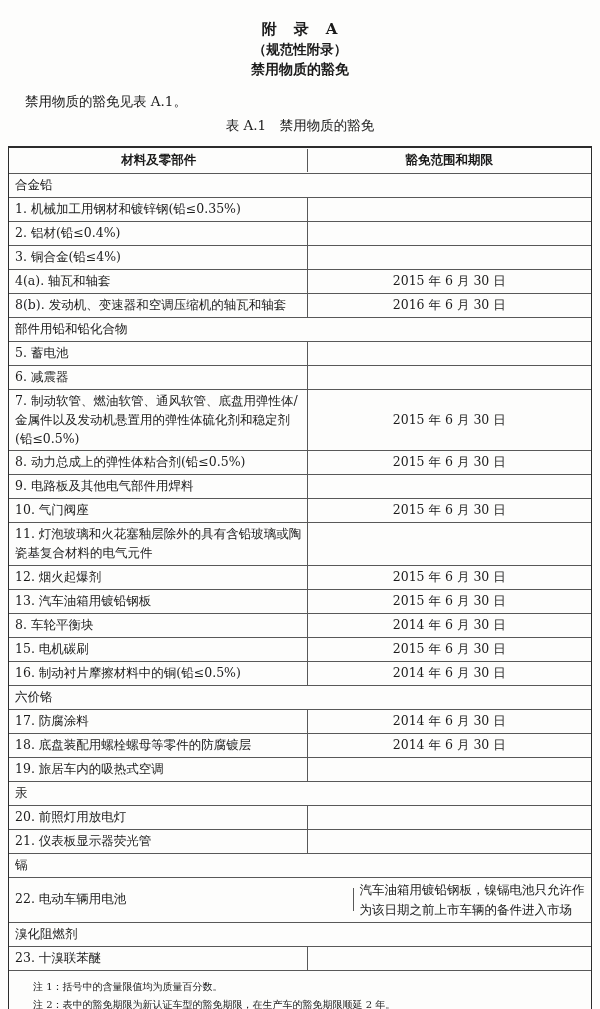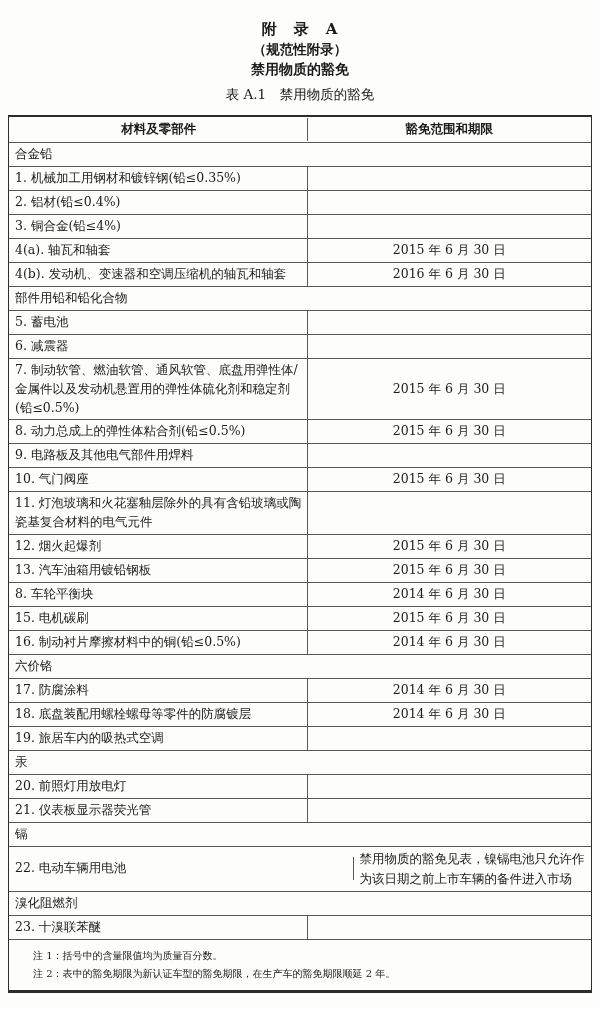--- a/index.html
+++ b/index.html
@@ -34,20 +34,21 @@
   .note-line{font-size:10px;line-height:1.75;}
 </style>
 </head>
 <body>
 
 <div class="page">
   <div class="t-line t1">附　录　A</div>
   <div class="t-line t2">（规范性附录）</div>
   <div class="t-line t3">禁用物质的豁免</div>
 
+  <p class="intro">禁用物质的豁免见表 A.1。</p>
 
   <div class="caption">表 A.1　禁用物质的豁免</div>
 
   <div class="gbtable" id="gbtable">
     <div class="row hdr">
       <div class="cell left">材料及零部件</div>
       <div class="cell right">豁免范围和期限</div>
     </div>
 
   <div class="row section">
@@ -63,21 +64,21 @@
       </div>
       <div class="row">
         <div class="cell left">3. 铜合金(铅≤4%)</div>
         <div class="cell right"></div>
       </div>
       <div class="row">
         <div class="cell left">4(a). 轴瓦和轴套</div>
         <div class="cell right">2015 年 6 月 30 日</div>
       </div>
       <div class="row">
-        <div class="cell left">4(b). 发动机、变速器和空调压缩机的轴瓦和轴套</div>
+        <div class="cell left">8(b). 发动机、变速器和空调压缩机的轴瓦和轴套</div>
         <div class="cell right">2016 年 6 月 30 日</div>
       </div>
       <div class="row section">
         <div class="cell full">部件用铅和铅化合物</div>
       </div>
       <div class="row">
         <div class="cell left">5. 蓄电池</div>
         <div class="cell right"></div>
       </div>
       <div class="row">
@@ -148,21 +149,21 @@
       </div>
       <div class="row">
         <div class="cell left">21. 仪表板显示器荧光管</div>
         <div class="cell right"></div>
       </div>
       <div class="row section">
         <div class="cell full">镉</div>
       </div>
       <div class="row wide">
         <div class="cell left">22. 电动车辆用电池</div>
-        <div class="cell right">禁用物质的豁免见表，镍镉电池只允许作为该日期之前上市车辆的备件进入市场</div>
+        <div class="cell right">汽车油箱用镀铅钢板，镍镉电池只允许作为该日期之前上市车辆的备件进入市场</div>
       </div>
       <div class="row section">
         <div class="cell full">溴化阻燃剂</div>
       </div>
       <div class="row">
         <div class="cell left">23. 十溴联苯醚</div>
         <div class="cell right"></div>
       </div>
       <div class="row notes">
         <div class="cell full">

